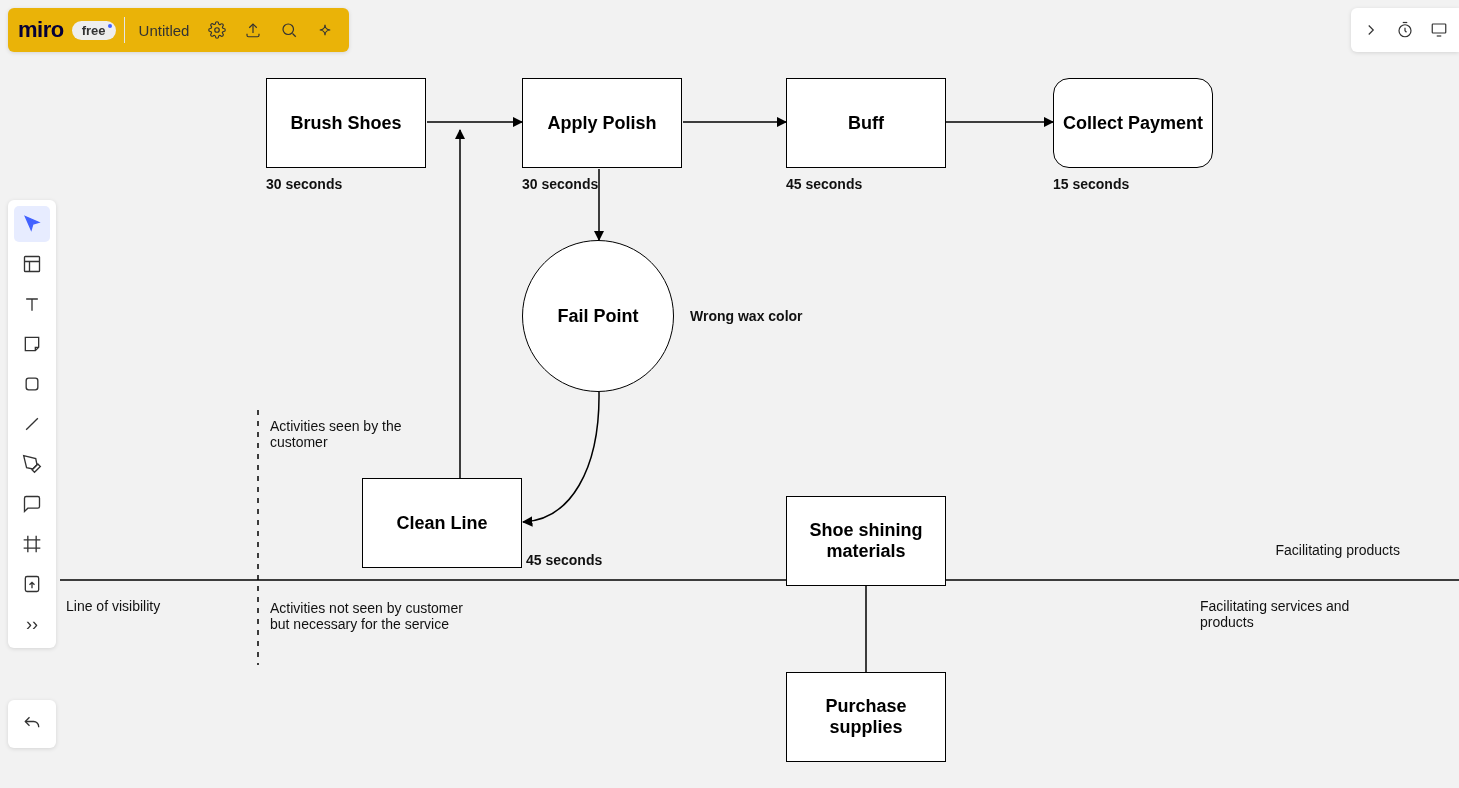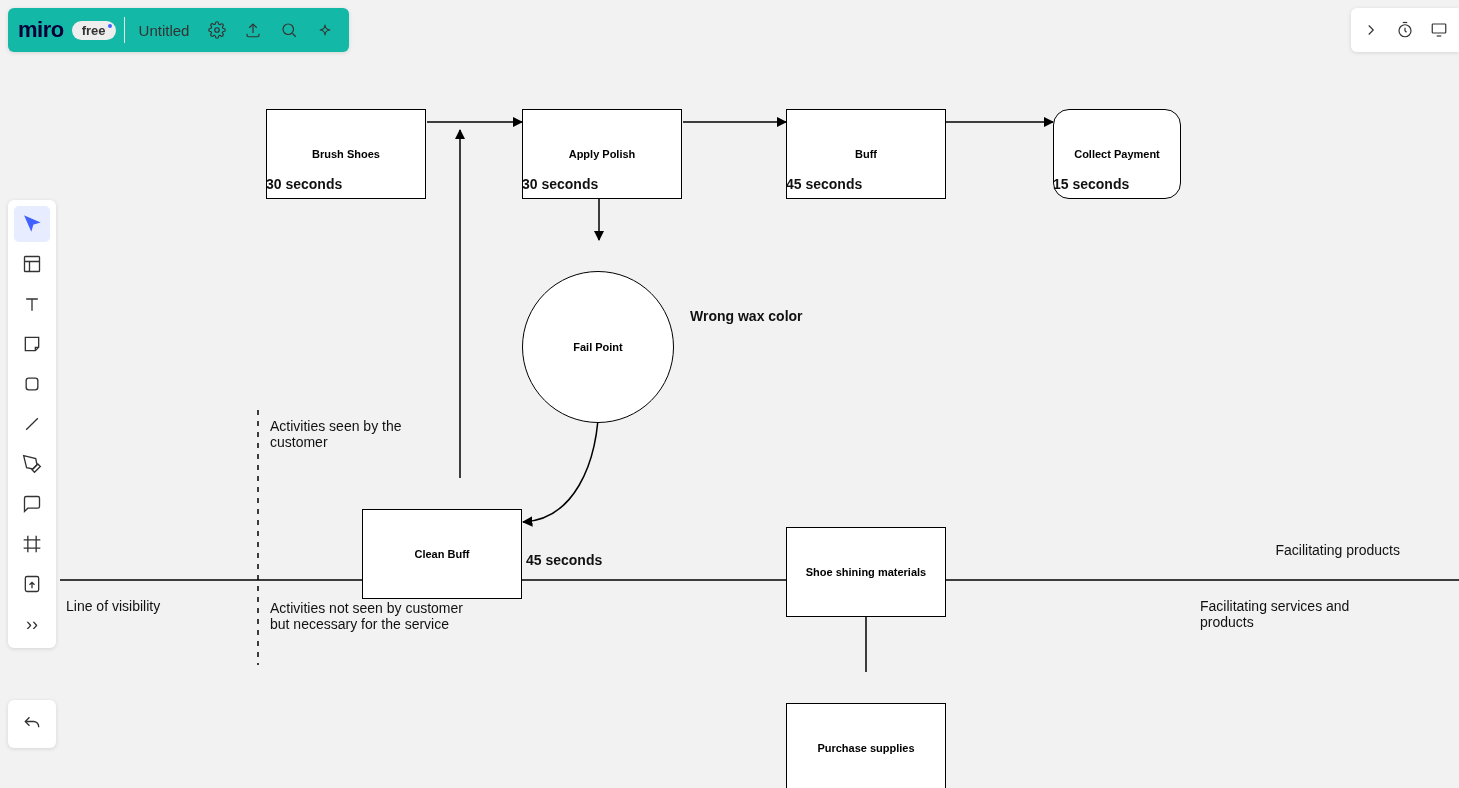--- a/index.html
+++ b/index.html
@@ -3,21 +3,21 @@
 <meta charset="utf-8">
 <style>
   * { box-sizing: border-box; margin: 0; padding: 0; }
   html, body { width: 100%; height: 100%; font-family: -apple-system, BlinkMacSystemFont, "Segoe UI", Helvetica, Arial, sans-serif; }
   body { background: #f2f2f2; overflow: hidden; position: relative; }
 
   
   .top-toolbar {
     position: absolute;
     top: 8px; left: 8px;
-    background: #14b8a6;
+    background: #eab308;
     border-radius: 6px;
     box-shadow: 0 1px 4px rgba(0,0,0,0.12);
     display: flex;
     align-items: center;
     height: 44px;
     padding: 0 10px;
     gap: 8px;
     z-index: 10;
   }
   .logo {
@@ -115,23 +115,22 @@
     inset: 0;
   }
   .node {
     position: absolute;
     border: 1.5px solid #000;
     background: #fff;
     display: flex;
     align-items: center;
     justify-content: center;
     text-align: center;
-    font-size: 11px;
+    font-size: 18px;
     font-weight: 700;
-    margin-top: 31px;
   }
   .rounded { border-radius: 16px; }
   .circle { border-radius: 50%; }
   .caption {
     position: absolute;
     font-size: 14px;
     font-weight: 700;
     color: #111;
   }
   .label {
@@ -298,23 +297,23 @@
     <path d="M599 392 C 600 470, 570 520, 523 522" stroke="#000" stroke-width="1.5" fill="none" marker-end="url(#arrow)"></path>
 
     <line x1="460" y1="478" x2="460" y2="130" stroke="#000" stroke-width="1.5" marker-end="url(#arrow)"></line>
 
     <line x1="866" y1="568" x2="866" y2="672" stroke="#000" stroke-width="1.5"></line>
   </svg>
 
   <div class="node" style="left:266px; top:78px; width:160px; height:90px;">Brush Shoes</div>
   <div class="node" style="left:522px; top:78px; width:160px; height:90px;text-align:center;">Apply Polish</div>
   <div class="node" style="left:786px; top:78px; width:160px; height:90px;">Buff</div>
-  <div class="node rounded" style="left:1053px; top:78px; width:128px; height:90px;">Collect Payment</div>
+  <div class="node rounded" style="left:1053px; top:78px; width:160px; height:90px;">Collect Payment</div>
   <div class="node circle" style="left:522px; top:240px; width:152px; height:152px;">Fail Point</div>
-  <div class="node" style="left:362px; top:478px; width:160px; height:90px;">Clean Buff</div>
+  <div class="node" style="left:362px; top:478px; width:160px; height:90px;">Clean Line</div>
   <div class="node" style="left:786px; top:496px; width:160px; height:90px; font-weight:700;">Shoe shining materials</div>
   <div class="node" style="left:786px; top:672px; width:160px; height:90px;">Purchase supplies</div>
 
   <div class="caption" style="left:266px; top:176px;">30 seconds</div>
   <div class="caption" style="left:522px; top:176px;">30 seconds</div>
   <div class="caption" style="left:786px; top:176px;">45 seconds</div>
   <div class="caption" style="left:1053px; top:176px;">15 seconds</div>
   <div class="caption" style="left:526px; top:552px;">45 seconds</div>
   <div class="caption" style="left:690px; top:308px;">Wrong wax color</div>
 

